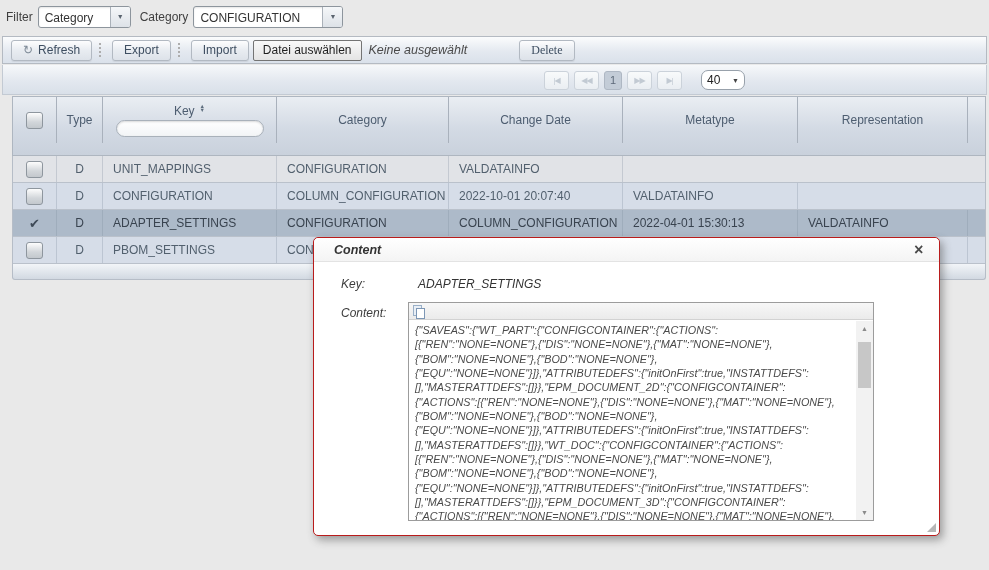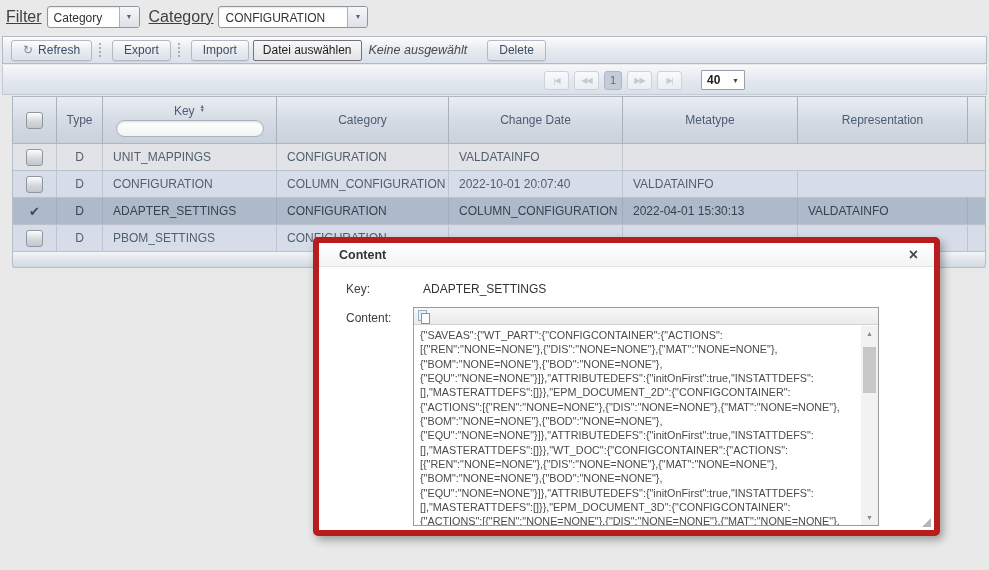--- a/index.html
+++ b/index.html
@@ -7,21 +7,21 @@
   body {
     position:relative; overflow:hidden;
     background:#e9e9e9;
     font-family:"Liberation Sans", sans-serif;
     -webkit-font-smoothing:antialiased;
   }
 
   
   .filter-bar { position:absolute; left:0; top:0; width:100%; height:33px;
     display:flex; align-items:center; padding-left:6px; }
-  .flabel { font-size:16px; color:#3f3f3f; margin-right:5px;text-decoration:underline; }
+  .flabel { font-size:12px; color:#3f3f3f; margin-right:5px; }
   .combo { height:22px; background:#fff; border:1px solid #8d959d; border-radius:3px;
     display:flex; align-items:stretch; overflow:hidden; box-shadow:inset 0 1px 2px rgba(0,0,0,.10); }
   .combo-text { flex:1; font-size:12px; color:#333; padding:4px 6px 0 6px; white-space:nowrap; overflow:hidden; }
   .combo-btn { width:20px; border-left:1px solid #aab1b9;
     background:linear-gradient(#f5f7f9,#dde2e8); color:#5a646f; font-size:7px;
     display:flex; align-items:center; justify-content:center; }
   .mr6 { margin-right:9px; }
 
   
   .toolbar { position:absolute; left:2px; top:36px; width:985px; height:28px;
@@ -30,43 +30,43 @@
   .tbtn { height:21px; padding:0 11px; border:1px solid #b2b9c2; border-radius:3px;
     background:linear-gradient(#fdfdfe,#e8ecf1 50%,#dde2e9); color:#3e4e61;
     font-size:12px; font-family:inherit; display:inline-flex; align-items:center; gap:5px;
     box-shadow:0 1px 1px rgba(0,0,0,.07); cursor:pointer; }
   .refresh-glyph { font-size:12px; color:#7e8a97; line-height:10px; }
   .tsep { width:4px; height:14px; border-left:2px dotted #adadad; margin:0 9px 0 7px; }
   .file-btn { height:21px; padding:0 9px; border:1px solid #747474; border-radius:2px;
     background:linear-gradient(#f9f9f9,#e4e4e4); color:#1f1f1f; font-size:12px;
     font-family:inherit; margin-left:4px; cursor:pointer; }
   .file-status { font-size:12.5px; color:#4a4a4a; margin-left:7px;font-style:italic; }
-  .delete-btn { margin-left:20px; }
+  .delete-btn { margin-left:52px;font-family:Liberation Serif, serif; }
 
   
   .paginator { position:absolute; left:2px; top:65px; width:985px; height:30px;
     background:linear-gradient(#f6f8fa,#e3e8ef 55%,#d9e0e9);
     border:1px solid #c3cad3; border-top:none; }
   .pgroup { position:absolute; left:541px; top:5px; display:flex; align-items:center; }
   .pbtn { width:25px; height:19px; border:1px solid #cbd2da; border-radius:3px;
     background:linear-gradient(#f8fafb,#eaeef2); color:#c2cad3; font-size:8px;
     display:inline-flex; align-items:center; justify-content:center;
     letter-spacing:-1px; margin-right:5px; cursor:pointer; }
   .pcur { width:18px; background:#c3ccd7; border-color:#aeb7c3; color:#5d6979;
     font-size:11px; letter-spacing:0; }
-  .psize { width:44px; height:20px; background:#fff; border:1px solid #98a1ab; border-radius:1px;
+  .psize { width:44px; height:20px; background:#fff; border:1px solid #98a1ab; border-radius:7px;
     display:flex; align-items:center; justify-content:space-between; padding:0 5px;
-    font-size:12px; color:#222; margin-left:14px; cursor:pointer;font-weight:bold; }
+    font-size:12px; color:#222; margin-left:14px; cursor:pointer; }
   .psize-arrow { font-size:7px; color:#444; }
 
   
   .datatable { position:absolute; left:12px; top:96px; width:974px; }
   .grid { display:grid; grid-template-columns:44px 46px 174px 172px 174px 175px 170px 1fr; }
   .thead { background:linear-gradient(#eaeef3,#d3dae4 55%,#c9d1dc);
-    border:1px solid #aeb6c0; height:48px; }
+    border:1px solid #aeb6c0; height:60px; }
   .hcell { display:flex; flex-direction:column; align-items:center; justify-content:center;
     border-right:1px solid #a9b1bc; color:#4d5d70; font-size:12px; height:46px; }
   .hcell:last-child { border-right:none; }
   .keyrow { display:flex; margin-bottom:2px; }
   .sort { display:inline-flex; flex-direction:column; margin-left:5px; }
   .sort i { font-style:normal; font-size:5.5px; line-height:4.6px; color:#5d6d7e; }
   .keyfilter { width:148px; height:17px; border:1px solid #a9b1ba; border-radius:9px;
     background:linear-gradient(#ffffff,#f2f4f6); box-shadow:inset 0 1px 2px rgba(0,0,0,.15);
     outline:none; padding:0 8px; font-size:11px; font-family:inherit; color:#333; }
   .trow { height:27px; border-bottom:1px solid #bac1cb; }
@@ -80,22 +80,22 @@
   .rowSel .tcell { color:#39434f; }
   .tbody { border-left:1px solid #b6bdc7; border-right:1px solid #b6bdc7; }
   .tfoot { height:16px; background:linear-gradient(#f2f5f8,#d2d9e2);
     border:1px solid #b6bdc7; border-top:none; border-radius:0 0 3px 3px; }
   .cb { width:17px; height:17px; border:1px solid #8e969e; border-radius:3px;
     background:linear-gradient(#fdfdfd,#d2d6da 60%,#c3c8cd); cursor:pointer; }
   .check { font-size:13px; color:#3e4a57; }
 
   
   .dialog { position:absolute; left:313px; top:237px; width:627px; height:299px;
-    background:#fff; border:6px solid #b91c1c; border-radius:5px;
-    box-shadow:3px 4px 9px rgba(60,60,60,.45); z-index:20; }
+    background:#fff; border:1px solid #b91c1c; border-radius:5px;
+    box-shadow:3px 4px 9px rgba(60,60,60,.45); z-index:20;font-style:italic; }
   .dlg-title { height:24px; line-height:24px; padding:0 20px; font-weight:bold;
     font-size:12.5px; color:#333; border-bottom:1px solid #e3e3e3;
     background:linear-gradient(#ffffff,#f4f4f4); border-radius:5px 5px 0 0; cursor:move; }
   .dlg-close { position:absolute; top:4px; right:16px; font-size:16px; font-weight:bold;
     color:#4a4a4a; line-height:16px; cursor:pointer; }
   .dlg-keylabel { position:absolute; left:27px; top:39px; font-size:12px; color:#3c3c3c; }
   .dlg-keyvalue { position:absolute; left:104px; top:39px; font-size:12px; color:#333; }
   .dlg-contentlabel { position:absolute; left:27px; top:68px; font-size:12px; color:#3c3c3c; }
   .content-box { position:absolute; left:94px; top:64px; width:466px; height:219px;
     border:1px solid #9c9c9c; background:#fff; }

